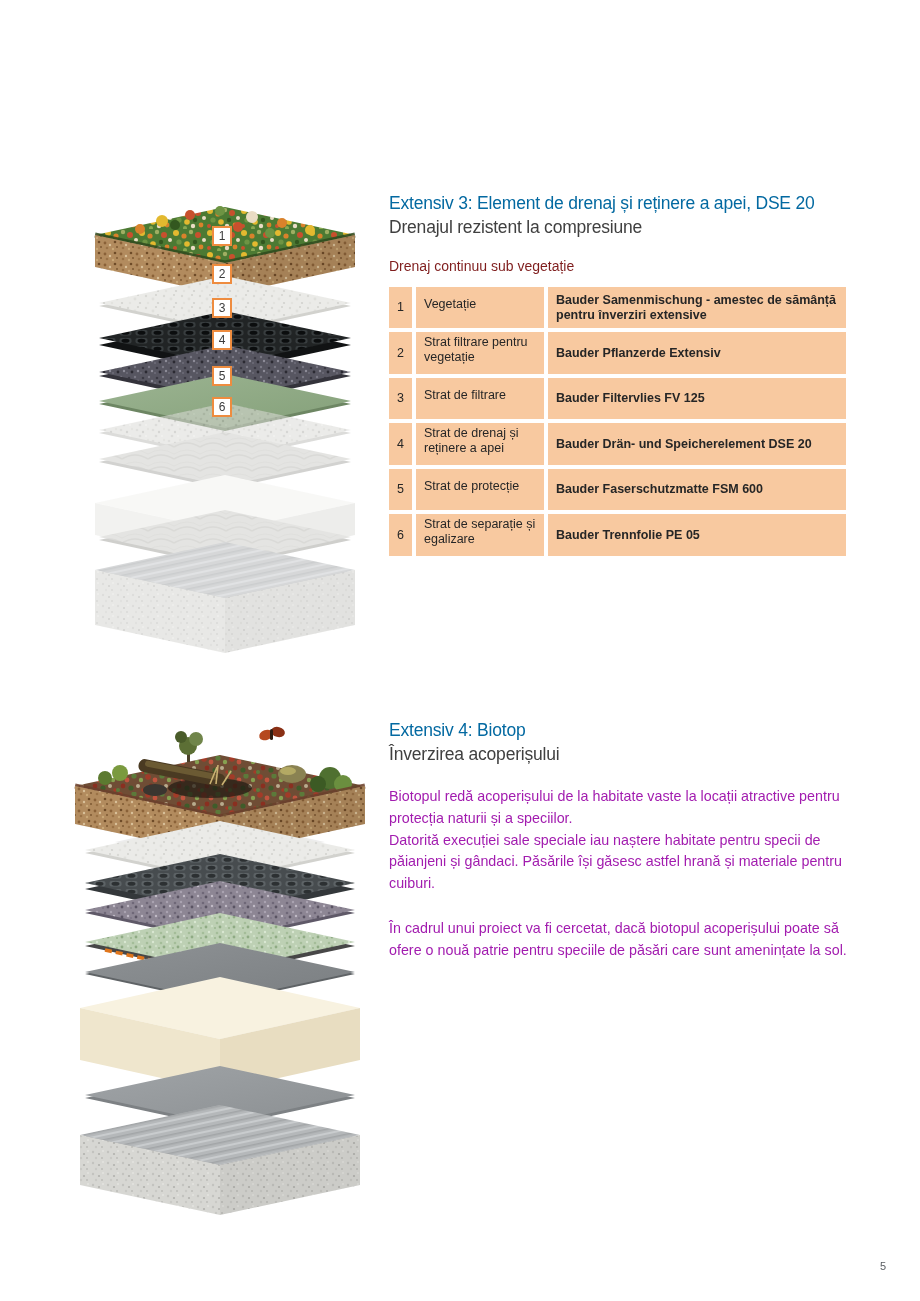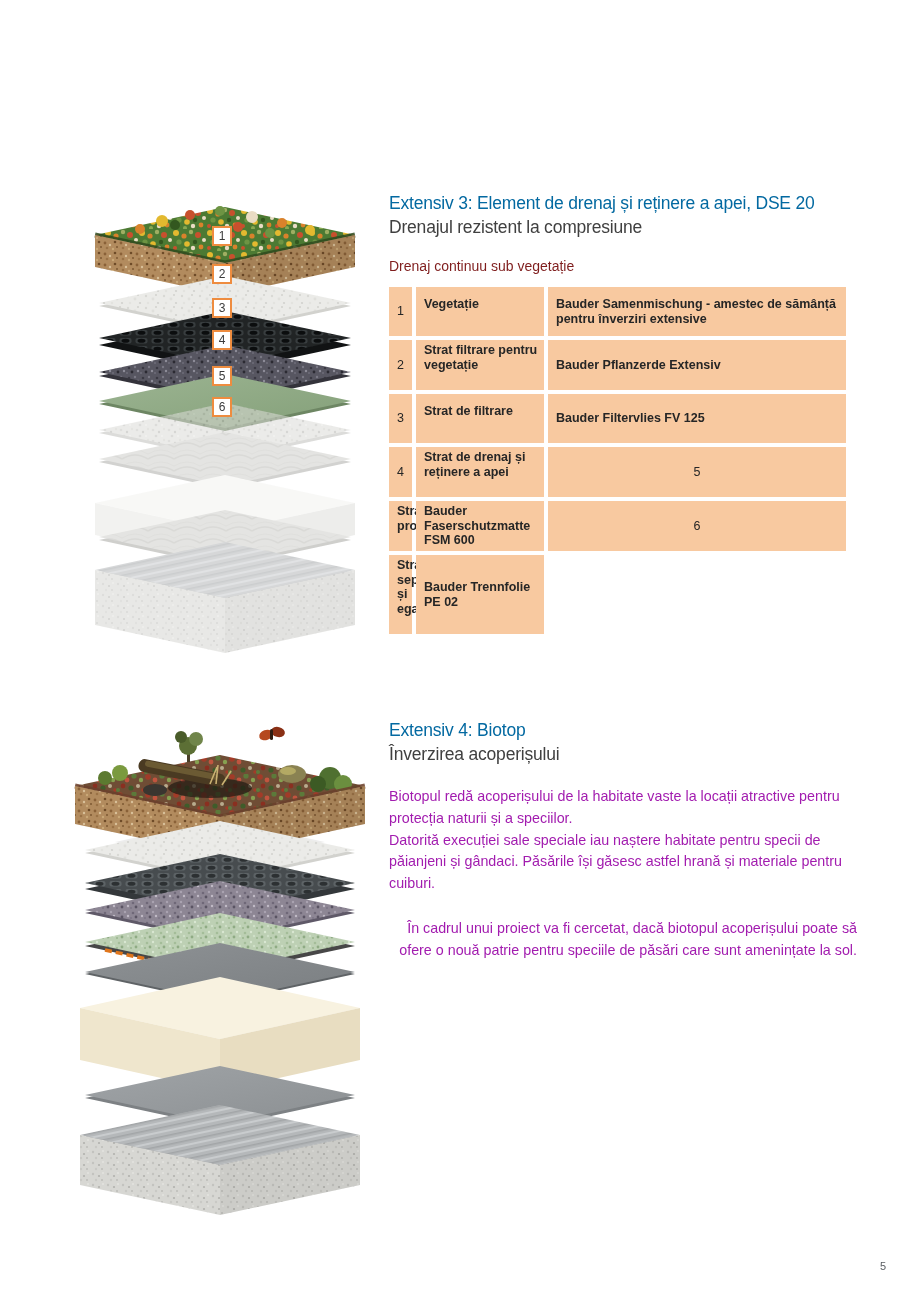--- a/index.html
+++ b/index.html
@@ -13,25 +13,25 @@
   .sec{position:absolute;width:470px;}
   .sec1{left:389px;top:191px;}
   .sec2{left:389px;top:718px;}
   .h1{font-size:17.5px;line-height:24px;color:#0369a1;letter-spacing:-0.2px;}
   .h2{font-size:17.5px;line-height:24px;color:#404040;letter-spacing:-0.2px;}
   .intro{font-size:14px;color:#7f1d1d;margin-top:19px;}
   .ltable{margin-top:13px;display:grid;grid-template-columns:23px 128px 1fr;gap:4px;width:457px;}
   .cell{background:#f8c9a0;display:flex;align-items:center;font-size:12.5px;line-height:14.5px;
         color:#262626;min-height:28px;}
   .cell.num{justify-content:center;}
-  .cell.name{padding:3px 6px 18px 8px;font-weight:bold;}
+  .cell.name{padding:3px 6px 10px 8px;}
   .cell.prod{padding:3px 8px;font-weight:bold;}
   .body-text{font-size:14.3px;line-height:21.8px;color:#a21caf;width:468px;white-space:pre-line;}
   .body-text.first{margin-top:20px;}
-  .body-text.second{margin-top:23px;text-align:right;}
+  .body-text.second{margin-top:23px;}
   .pagenum{position:absolute;left:870px;top:1260px;width:16px;text-align:right;
            font-size:11px;color:#5a5e62;}
 </style>
 </head>
 <body>
 
 <div class="page">
 
   <svg width="0" height="0" style="position:absolute" aria-hidden="true">
     <defs>
@@ -229,26 +229,27 @@
       <div class="cell name">Vegetație</div>
       <div class="cell prod">Bauder Samenmischung - amestec de sămânță pentru înverziri extensive</div>
       <div class="cell num">2</div>
       <div class="cell name">Strat filtrare pentru vegetație</div>
       <div class="cell prod">Bauder Pflanzerde Extensiv</div>
       <div class="cell num">3</div>
       <div class="cell name">Strat de filtrare</div>
       <div class="cell prod">Bauder Filtervlies FV 125</div>
       <div class="cell num">4</div>
       <div class="cell name">Strat de drenaj și reținere a apei</div>
+      <div class="cell prod">Bauder Drän- und Speicherelement DSE 20</div>
       <div class="cell num">5</div>
       <div class="cell name">Strat de protecție</div>
       <div class="cell prod">Bauder Faserschutzmatte FSM 600</div>
       <div class="cell num">6</div>
       <div class="cell name">Strat de separație și egalizare</div>
-      <div class="cell prod">Bauder Trennfolie PE 02</div>
+      <div class="cell prod">Bauder Trennfolie PE 05</div>
     </div>
   </div>
 
   <div class="illus illus2">
     <svg viewBox="0 0 310 500" width="310" height="500">
       <polygon points="55,122 160,99 265,122 160,146" fill="#000000" opacity="0.07"></polygon>
 
       <g>
         <polygon points="15,66 160,35 305,66 160,97" fill="url(#p-sedum)"></polygon>
         <ellipse cx="150" cy="68" rx="42" ry="10" fill="#1f1a12" opacity="0.7"></ellipse>

